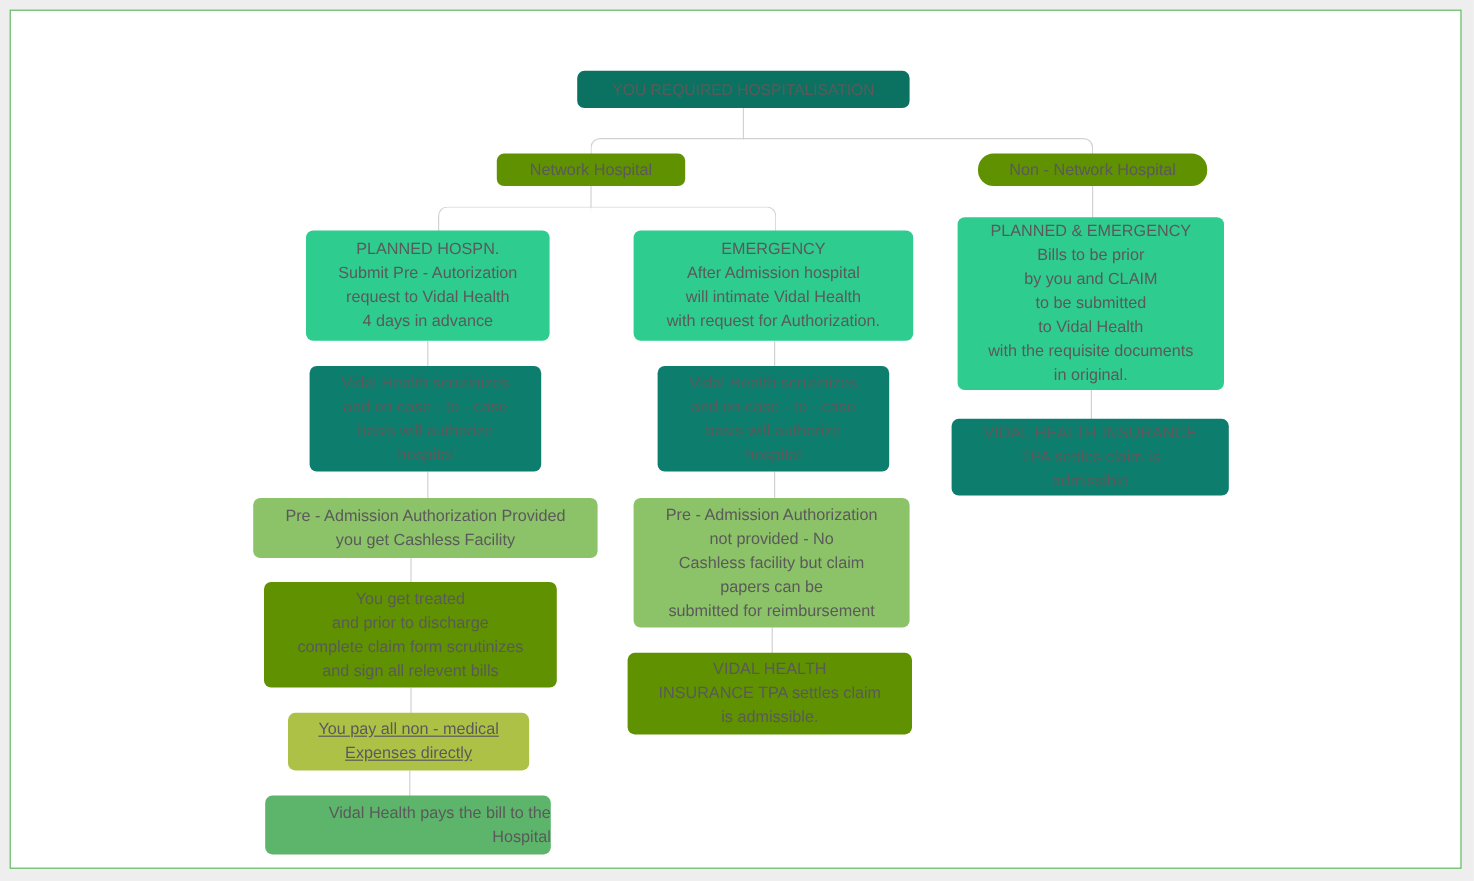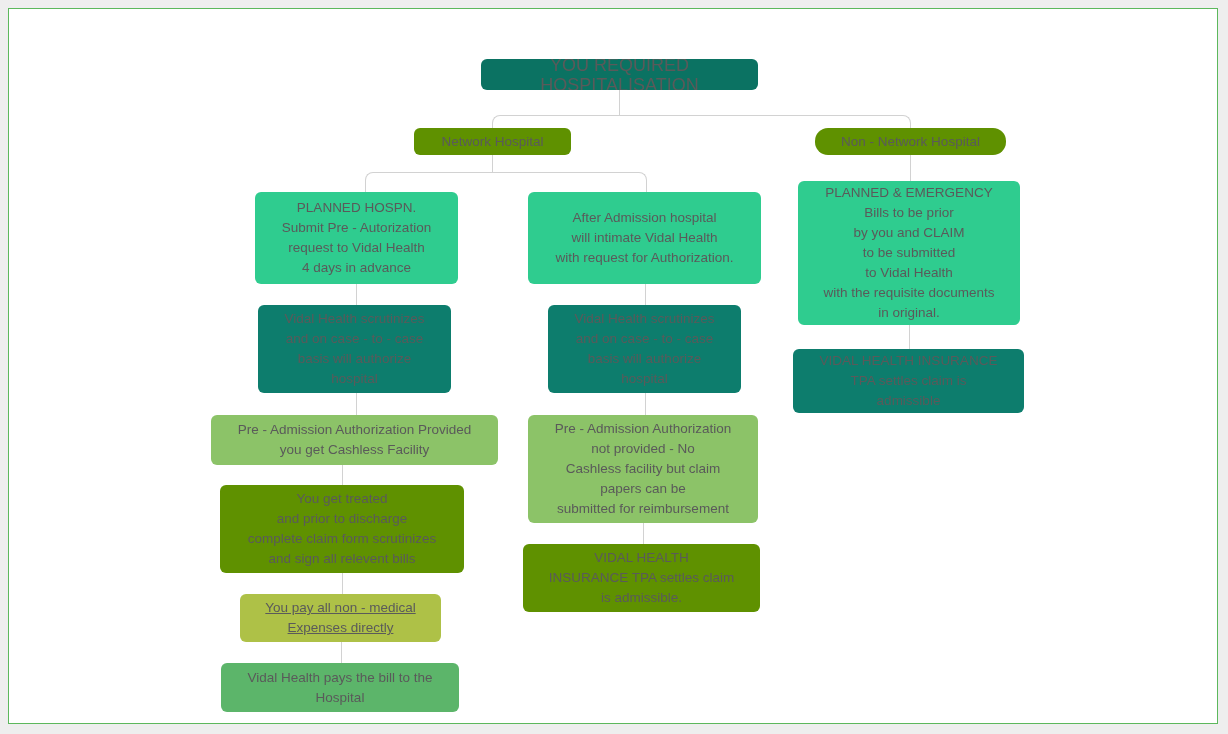--- a/index.html
+++ b/index.html
@@ -77,40 +77,41 @@
   <div class="conn vline" style="left: 333px; top: 564px; height: 22px; background: rgb(210, 210, 210);"></div>
   <div class="conn vline" style="left: 332px; top: 633px; height: 22px; background: rgb(210, 210, 210);"></div>
 
   <div class="conn vline" style="left: 636px; top: 275px; height: 22px; background: rgb(210, 210, 210);"></div>
   <div class="conn vline" style="left: 636px; top: 384px; height: 23px; background: rgb(210, 210, 210);"></div>
   <div class="conn vline" style="left: 634px; top: 514px; height: 22px; background: rgb(210, 210, 210);"></div>
 
   <div class="conn vline" style="left: 901px; top: 146px; height: 27px; background: rgb(210, 210, 210);"></div>
   <div class="conn vline" style="left: 900px; top: 316px; height: 25px; background: rgb(210, 210, 210);"></div>
 
-  <div class="node" style="left: 472px; top: 50px; width: 277px; height: 31px; background: rgb(11, 114, 98); font-size: 18px; color: rgb(90, 90, 90);">
+  <div class="node" style="left: 472px; top: 50px; width: 277px; height: 31px; background: rgb(11, 114, 98); font-size: 13px; color: rgb(90, 90, 90);">
     <span class="ln">YOU REQUIRED HOSPITALISATION</span>
   </div>
 
   <div class="node" style="left: 405px; top: 119px; width: 157px; height: 27px; background: rgb(95, 145, 0); font-size: 13.5px; color: rgb(90, 90, 90);">
     <span class="ln">Network Hospital</span>
   </div>
 
   <div class="node" style="left: 806px; top: 119px; width: 191px; height: 27px; background: rgb(95, 145, 0); font-size: 13.5px; color: rgb(90, 90, 90); border-radius: 13px;">
     <span class="ln">Non - Network Hospital</span>
   </div>
 
   <div class="node" style="left: 246px; top: 183px; width: 203px; height: 92px; background: rgb(47, 204, 143); font-size: 13.5px; color: rgb(90, 90, 90);">
     <span class="ln">PLANNED HOSPN.</span>
     <span class="ln">Submit Pre - Autorization</span>
     <span class="ln">request to Vidal Health</span>
     <span class="ln">4 days in advance</span>
   </div>
 
   <div class="node" style="left: 519px; top: 183px; width: 233px; height: 92px; background: rgb(47, 204, 143); font-size: 13.5px; color: rgb(90, 90, 90);">
+    <span class="ln">EMERGENCY</span>
     <span class="ln">After Admission hospital</span>
     <span class="ln">will intimate Vidal Health</span>
     <span class="ln">with request for Authorization.</span>
   </div>
 
   <div class="node" style="left: 789px; top: 172px; width: 222px; height: 144px; background: rgb(47, 204, 143); font-size: 13.5px; color: rgb(90, 90, 90);">
     <span class="ln">PLANNED &amp; EMERGENCY</span>
     <span class="ln">Bills to be prior</span>
     <span class="ln">by you and CLAIM</span>
     <span class="ln">to be submitted</span>
@@ -163,18 +164,18 @@
     <span class="ln">VIDAL HEALTH</span>
     <span class="ln">INSURANCE TPA settles claim</span>
     <span class="ln">is admissible.</span>
   </div>
 
   <div class="node" style="left: 231px; top: 585px; width: 201px; height: 48px; background: rgb(174, 193, 71); font-size: 13.5px; color: rgb(90, 90, 90); text-decoration: underline;">
     <span class="ln">You pay all non - medical</span>
     <span class="ln">Expenses directly</span>
   </div>
 
-  <div class="node" style="left: 212px; top: 654px; width: 238px; height: 49px; background: rgb(92, 181, 106); font-size: 13.5px; color: rgb(90, 90, 90);">
+  <div class="node" style="left: 212px; top: 654px; width: 238px; height: 49px; background: rgb(92, 181, 106); font-size: 13.5px; color: rgb(90, 90, 90); text-align: right;">
     <span class="ln">Vidal Health pays the bill to the</span>
     <span class="ln">Hospital</span>
   </div>
 
 </div>
 
 </body></html>

